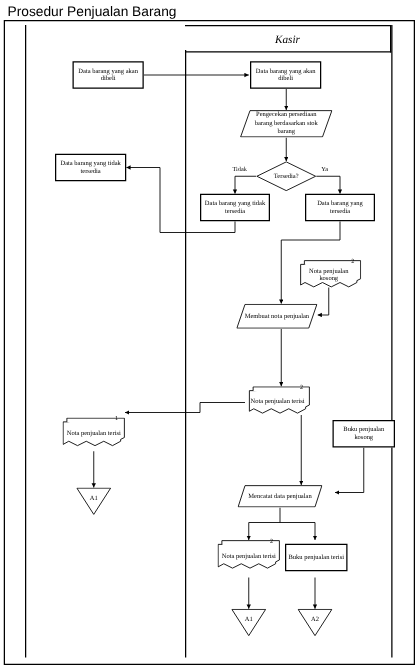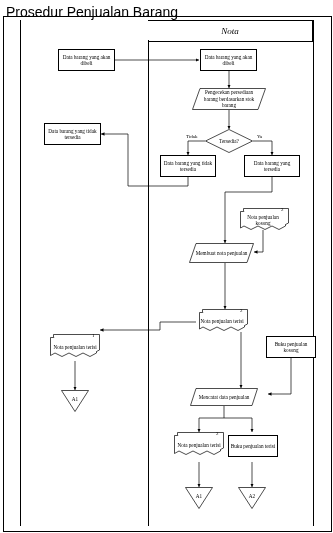--- a/index.html
+++ b/index.html
@@ -1,19 +1,19 @@
 <!DOCTYPE html>
 <html><head>
 <meta charset="utf-8">
 <style>
   html,body{margin:0;padding:0;background:#ffffff;}
   body{width:333px;height:533px;font-family:"Liberation Serif",serif;color:#000;}
   #page{position:relative;width:333px;height:533px;overflow:hidden;}
 
-  .title{position:absolute;left:6px;top:4px;font-size:14px;font-family:"Liberation Sans",sans-serif;}
+  .title{position:absolute;left:6px;top:4px;font-size:11px;font-family:"Liberation Sans",sans-serif;}
 
   
   .frame{position:absolute;left:3px;top:16px;width:327px;height:514px;border:1px solid #000;}
 
   
   .lane-box{position:absolute;left:20px;top:20px;width:292px;height:506px;border-left:1px solid #000;border-right:1px solid #000;}
   .lane-hdr{position:absolute;top:20px;height:20px;border-top:1px solid #000;border-bottom:1px solid #000;
             display:flex;align-items:center;justify-content:center;font-style:italic;font-size:9px;}
   .lane-hdr.c{left:20px;width:128px;border-right:1px solid #000;border-left:1px solid #000;}
   .lane-hdr.k{left:148px;width:164px;border-right:1px solid #000;}
@@ -57,21 +57,21 @@
 </head>
 <body>
 
 <div id="page">
 
   <div class="title">Prosedur Penjualan Barang</div>
 
   <div class="frame"></div>
 
   <div class="lane-hdr k">
-    <span>Nota</span>
+    <span>Kasir</span>
   </div>
   <div class="lane-box"></div>
   <div class="lane-div"></div>
 
   <svg class="wires">
     <defs>
       <marker id="ah" markerWidth="6" markerHeight="6" refX="5" refY="2.5" orient="auto">
         <path d="M0,0 L5,2.5 L0,5 z" fill="#000"></path>
       </marker>
     </defs>

